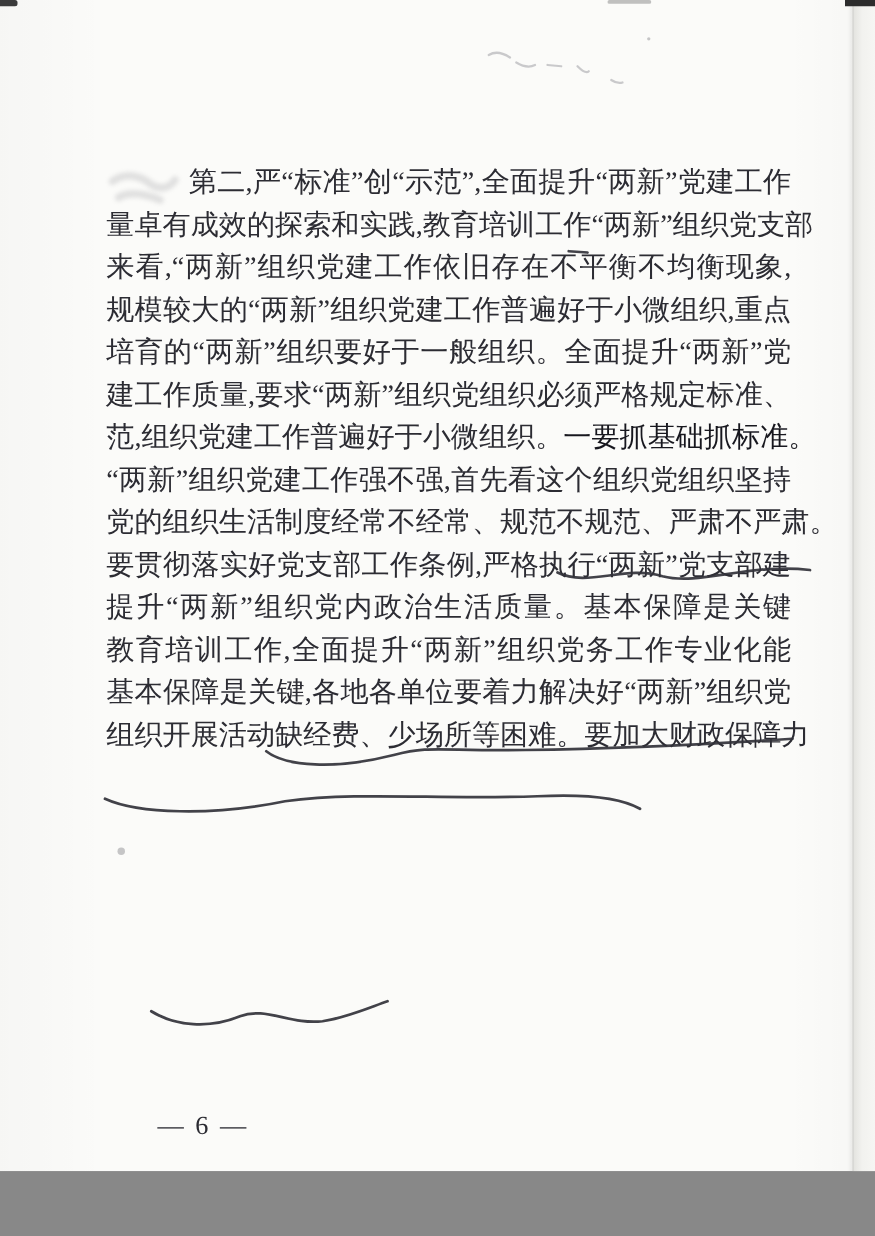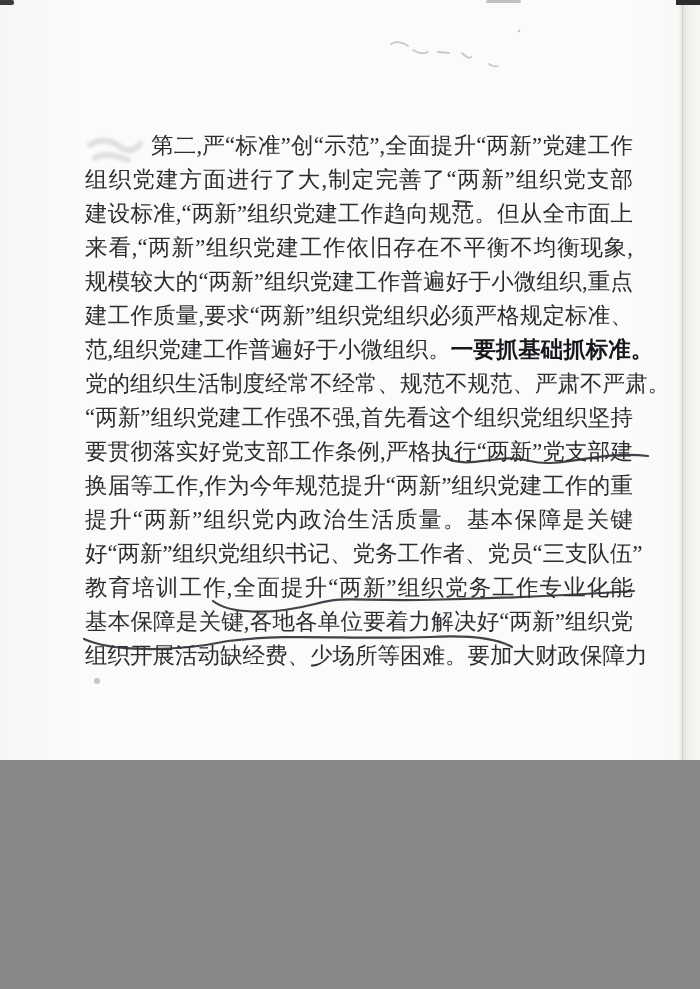--- a/index.html
+++ b/index.html
@@ -1,19 +1,19 @@
 <!DOCTYPE html>
 <html><head>
 <meta charset="utf-8">
 <style>
   html, body { margin: 0; padding: 0; background: #888; }
   .page {
     position: relative;
     width: 700px;
-    height: 760px;
+    height: 937px;
     margin: 0;
     background:
       linear-gradient(90deg, rgba(0,0,0,0.018) 0%, rgba(0,0,0,0) 12%),
       linear-gradient(270deg, rgba(0,0,0,0.02) 0%, rgba(0,0,0,0) 10%),
       #fbfbf9;
     overflow: hidden;
     font-family: "Liberation Serif", "DejaVu Serif", serif;
   }
   
   .edge-strip {
@@ -39,21 +39,21 @@
     position: absolute; left: 85px; top: 129px; width: 548px;
     color: #2c2c33;
   }
   .line {
     height: 34px; line-height: 34px; font-size: 22.5px;
     text-align: justify; text-align-last: justify;
     text-justify: inter-character;
     white-space: nowrap;
   }
   .line.indent { padding-left: 66px; }
-  .bold { font-weight: 700; color: #17171e; }
+  .bold { font-weight: 400; color: #17171e; }
   .page-number {
     position: absolute; left: 126px; top: 888px;
     font-size: 21px; letter-spacing: 2px; color: #2b2b32;
   }
   .annotations { position: absolute; left: 0; top: 0; pointer-events: none; }
   .pen   { fill: none; stroke: #32323a; stroke-width: 2.2; stroke-linecap: round; opacity: .92; }
   .pencil{ fill: none; stroke: #a0a0a6; stroke-width: 1.8; stroke-linecap: round; opacity: .55; }
   .smudge{ fill: none; stroke: #9b9b9f; stroke-width: 6; stroke-linecap: round;
            opacity: .28; filter: blur(1.5px); }
   .speck { fill: #8f8f94; opacity: .5; }
@@ -63,32 +63,30 @@
 
 <div class="page">
 
   <div class="edge-strip"></div>
   <div class="mark-top-left"></div>
   <div class="mark-top-center"></div>
   <div class="mark-top-right"></div>
 
   <div class="text-block">
       <div class="line indent"><span>第二,严“标准”创“示范”,全面提升“两新”党建工作</span></div>
-      <div class="line"><span>组织党建方面进行了大,制定完善了“两新”组织党支部</span></div>
-      <div class="line"><span>建设标准,“两新”组织党建工作趋向规范。但从全市面上</span></div>
+      <div class="line"><span>量卓有成效的探索和实践,教育培训工作“两新”组织党支部</span></div>
       <div class="line"><span>来看,“两新”组织党建工作依旧存在不平衡不均衡现象,</span></div>
       <div class="line"><span>规模较大的“两新”组织党建工作普遍好于小微组织,重点</span></div>
+      <div class="line"><span>培育的“两新”组织要好于一般组织。全面提升“两新”党</span></div>
       <div class="line"><span>建工作质量,要求“两新”组织党组织必须严格规定标准、</span></div>
       <div class="line"><span>范,组织党建工作普遍好于小微组织。</span><span class="bold">一要抓基础抓标准。</span></div>
+      <div class="line"><span>“两新”组织党建工作强不强,首先看这个组织党组织坚持</span></div>
       <div class="line"><span>党的组织生活制度经常不经常、规范不规范、严肃不严肃。</span></div>
-      <div class="line"><span>“两新”组织党建工作强不强,首先看这个组织党组织坚持</span></div>
       <div class="line"><span>要贯彻落实好党支部工作条例,严格执行“两新”党支部建</span></div>
-      <div class="line"><span>换届等工作,作为今年规范提升“两新”组织党建工作的重</span></div>
       <div class="line"><span>提升“两新”组织党内政治生活质量。基本保障是关键</span></div>
-      <div class="line"><span>好“两新”组织党组织书记、党务工作者、党员“三支队伍”</span></div>
       <div class="line"><span>教育培训工作,全面提升“两新”组织党务工作专业化能</span></div>
       <div class="line"><span>基本保障是关键,各地各单位要着力解决好“两新”组织党</span></div>
       <div class="line"><span>组织开展活动缺经费、少场所等困难。要加大财政保障力</span></div>
     </div>
 
   <div class="page-number">— 6 —</div>
 
   <svg class="annotations" width="700" height="989" viewBox="0 0 700 989">
 
     <path class="pen" d="M446,458 C470,470 500,452 530,461 C560,469 600,450 648,456"></path>

